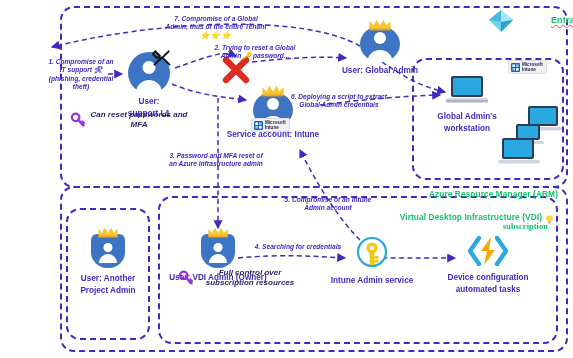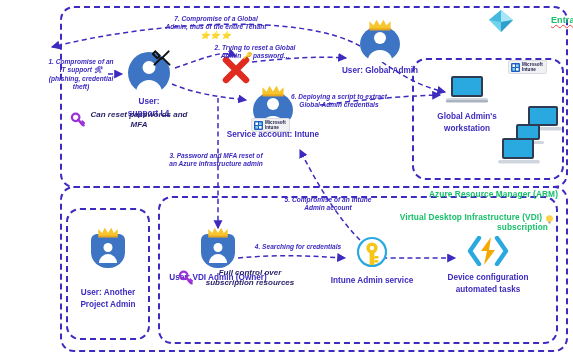--- a/index.html
+++ b/index.html
@@ -107,21 +107,21 @@
 
   <div class="zone" style="left:60px;top:186px;width:508px;height:166px;"></div>
 
   <div class="zone" style="left:158px;top:196px;width:400px;height:148px;"></div>
 
   <div class="zone" style="left:66px;top:208px;width:84px;height:132px;"></div>
 
   <div class="zone-label" style="left:330px;top:189px;width:228px;">Azure Resource Manager (ARM)</div>
 
   <div class="zone-label" style="left:300px;top:212px;width:242px;">Virtual Desktop Infrastructure (VDI)</div>
-  <div class="zone-label" style="left:300px;top:222px;width:248px;">subscription</div>
+  <div class="zone-label" style="left:300px;top:222px;width:248px;font-family:Liberation Serif, serif;">subscription</div>
 
   <div style="position:absolute;left:544px;top:211px;">
     <svg width="11" height="11" viewBox="0 0 24 24">
       <circle cx="12" cy="10" r="7.5" fill="#ffd24a"></circle>
       <path d="M9 17h6v2.3a1.6 1.6 0 0 1-1.6 1.6h-2.8A1.6 1.6 0 0 1 9 19.3z" fill="#c9c9d2"></path>
       <path d="M9.6 17.8h4.8M9.6 19.4h4.8" stroke="#8d8d99" stroke-width="1"></path>
     </svg>
   </div>
 
   <div style="position:absolute;left:488px;top:9px;">
@@ -285,21 +285,21 @@
       <div class="crown" style="top:-5px;">
         <svg width="22" height="12" viewBox="0 0 34 18">
           <path d="M2 3l6 6 4-8 5 8 5-8 4 8 6-6v11H2z" fill="#f7c52d"></path>
           <rect x="2" y="13" width="30" height="3" fill="#e8a81e"></rect>
         </svg>
       </div>
       <div class="sh"></div>
         <div class="head"></div>
         <div class="body"></div>
     </div>
-    <div class="cap" style="margin-top:18px;">User: Another</div>
+    <div class="cap" style="margin-top:4px;">User: Another</div>
     <div class="cap">Project Admin</div>
   </div>
 
   <div class="node" style="left:168px;top:230px;width:100px;">
     <div class="shield">
       <div class="crown" style="top:-5px;">
         <svg width="22" height="12" viewBox="0 0 34 18">
           <path d="M2 3l6 6 4-8 5 8 5-8 4 8 6-6v11H2z" fill="#f7c52d"></path>
           <rect x="2" y="13" width="30" height="3" fill="#e8a81e"></rect>
         </svg>

